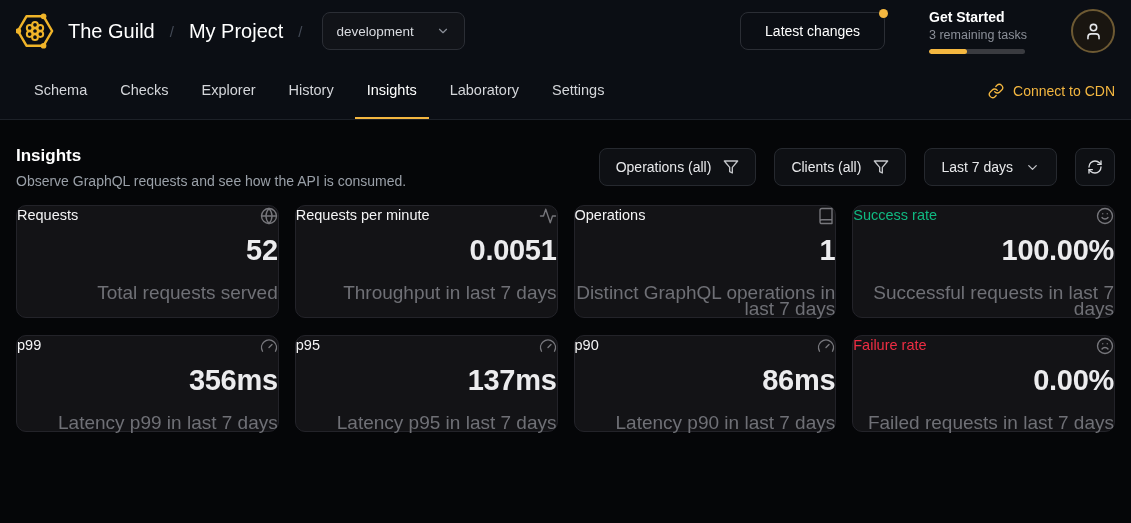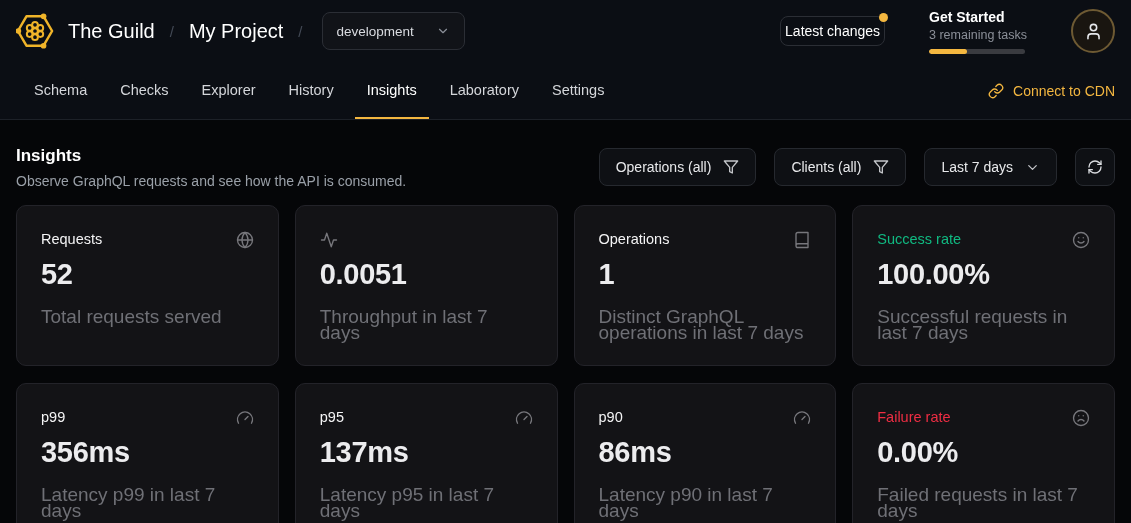--- a/index.html
+++ b/index.html
@@ -37,21 +37,21 @@
   .crumb-sep{color:#434a56;margin:0 15px;font-size:15px;}
   .select-btn{
     display:flex;align-items:center;gap:22px;
     height:38px;padding:0 14px;margin-left:4px;
     background:#111318;border:1px solid var(--btn-border);border-radius:8px;
     color:#d9dbe0;font-size:13.5px;cursor:pointer;
   }
   .select-btn .chev{color:#8b8f98;}
   .topbar-right{margin-left:auto;display:flex;align-items:center;gap:44px;}
   .latest-btn{
-    position:relative;height:30px;padding:0 4px;
+    position:relative;height:38px;padding:0 24px;
     background:transparent;border:1px solid var(--btn-border);border-radius:8px;
     color:#fff;font-size:14px;font-family:inherit;cursor:pointer;
     display:flex;align-items:center;
   }
   .latest-dot{
     position:absolute;top:-4px;right:-4px;width:9px;height:9px;border-radius:50%;
     background:var(--accent);
   }
   .get-started{cursor:pointer;min-width:96px;}
   .gs-title{font-size:14px;font-weight:600;color:#fff;line-height:17px;}
@@ -108,21 +108,21 @@
 
   
   .grid{
     display:grid;grid-template-columns:repeat(4,1fr);
     gap:17px 16px;margin:0 16px;
   }
   .card{
     background:var(--card-bg);
     border:1px solid var(--card-border);
     border-radius:10px;
-    padding:24px;
+    text-align:right;
   }
   .card-top{display:flex;justify-content:space-between;align-items:flex-start;}
   .card-title{font-size:14.5px;color:var(--text);line-height:18px;}
   .card-title.success{color:var(--success);}
   .card-title.danger{color:var(--danger);}
   .card-icon{color:#77777c;margin-top:1px;}
   .card-value{
     font-size:29px;font-weight:700;color:#ececee;
     letter-spacing:-.3px;line-height:34px;margin-top:8px;
   }
@@ -264,20 +264,21 @@
               <path d="M2 12h20"></path>
             </svg>
         </span>
       </div>
       <div class="card-value">52</div>
       <div class="card-caption">Total requests served</div>
     </div>
 
     <div class="card">
       <div class="card-top">
+        <span class="card-title">Requests per minute</span>
         <span class="card-icon">
           <svg width="18" height="18" viewBox="0 0 24 24" fill="none" stroke="currentColor" stroke-width="1.8" stroke-linecap="round" stroke-linejoin="round">
               <path d="M22 12h-4l-3 9L9 3l-3 9H2"></path>
             </svg>
         </span>
       </div>
       <div class="card-value">0.0051</div>
       <div class="card-caption">Throughput in last 7 days</div>
     </div>
 

